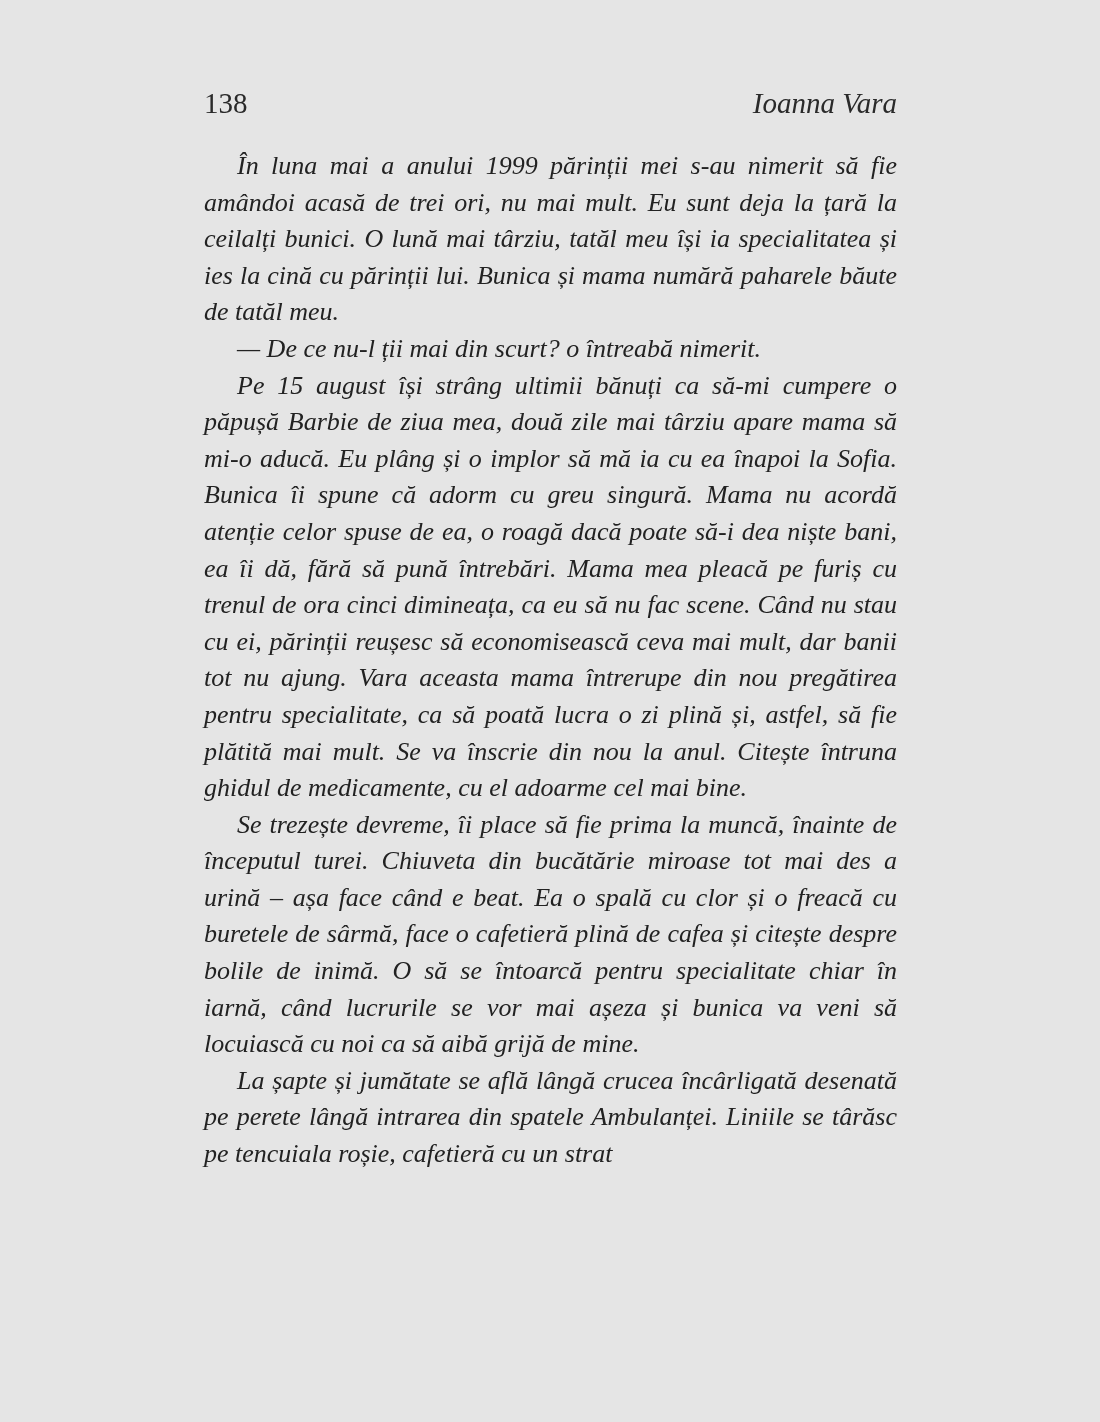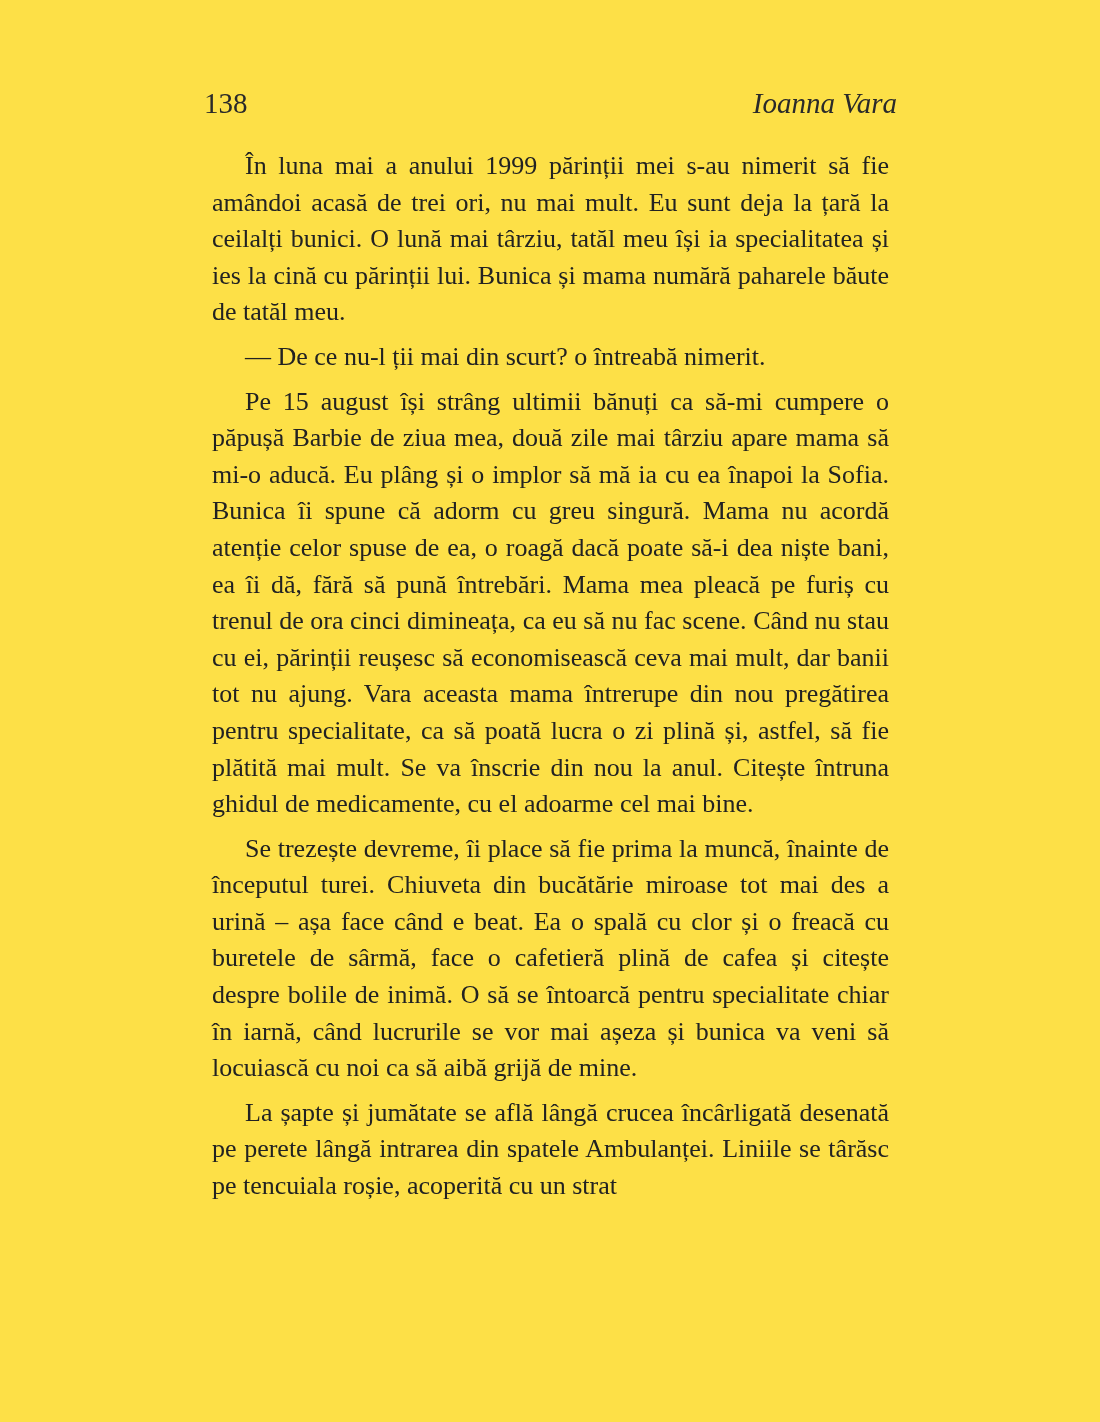--- a/index.html
+++ b/index.html
@@ -4,21 +4,21 @@
 <style>
   html, body {
     margin: 0;
     padding: 0;
     background: #ffffff;
   }
   #book-page {
     position: relative;
     width: 1100px;
     height: 1422px;
-    background: #fde047;
+    background: #e5e5e5;
     color: #242424;
     font-family: "Liberation Serif", serif;
     overflow: hidden;
     box-sizing: border-box;
     padding: 85px 203px 0 204px;
   }
   .running-header {
     display: flex;
     justify-content: space-between;
     align-items: baseline;
@@ -34,33 +34,34 @@
   }
   .text-block {
     margin-top: 27px;
     font-size: 26px;
     line-height: 36.6px;
     text-align: justify;
     color: #222222;
     hyphens: none;
   }
   .text-block p.para {
-    margin: 8px;
+    margin: 0;
     padding: 0;
     text-indent: 33px;
+    font-style: italic;
   }
 </style>
 </head>
 <body>
 
 <div id="book-page">
   <div class="running-header">
     <span class="page-number">138</span>
     <span class="author-name">Ioanna Vara</span>
   </div>
   <div class="text-block">
       <p class="para">În luna mai a anului 1999 părinții mei s-au nimerit să fie amândoi acasă de trei ori, nu mai mult. Eu sunt deja la țară la ceilalți bunici. O lună mai târziu, tatăl meu își ia specialitatea și ies la cină cu părinții lui. Bunica și mama numără paharele băute de tatăl meu.</p>
       <p class="para">— De ce nu-l ții mai din scurt? o întreabă nimerit.</p>
       <p class="para">Pe 15 august își strâng ultimii bănuți ca să-mi cumpere o păpușă Barbie de ziua mea, două zile mai târziu apare mama să mi-o aducă. Eu plâng și o implor să mă ia cu ea înapoi la Sofia. Bunica îi spune că adorm cu greu singură. Mama nu acordă atenție celor spuse de ea, o roagă dacă poate să-i dea niște bani, ea îi dă, fără să pună întrebări. Mama mea pleacă pe furiș cu trenul de ora cinci dimineața, ca eu să nu fac scene. Când nu stau cu ei, părinții reușesc să economisească ceva mai mult, dar banii tot nu ajung. Vara aceasta mama întrerupe din nou pregătirea pentru specialitate, ca să poată lucra o zi plină și, astfel, să fie plătită mai mult. Se va înscrie din nou la anul. Citește întruna ghidul de medicamente, cu el adoarme cel mai bine.</p>
       <p class="para">Se trezește devreme, îi place să fie prima la muncă, înainte de începutul turei. Chiuveta din bucătărie miroase tot mai des a urină – așa face când e beat. Ea o spală cu clor și o freacă cu buretele de sârmă, face o cafetieră plină de cafea și citește despre bolile de inimă. O să se întoarcă pentru specialitate chiar în iarnă, când lucrurile se vor mai așeza și bunica va veni să locuiască cu noi ca să aibă grijă de mine.</p>
-      <p class="para">La șapte și jumătate se află lângă crucea încârligată desenată pe perete lângă intrarea din spatele Ambulanței. Liniile se târăsc pe tencuiala roșie, acoperită cu un strat</p>
+      <p class="para">La șapte și jumătate se află lângă crucea încârligată desenată pe perete lângă intrarea din spatele Ambulanței. Liniile se târăsc pe tencuiala roșie, cafetieră cu un strat</p>
     </div>
 </div>
 
 </body></html>

